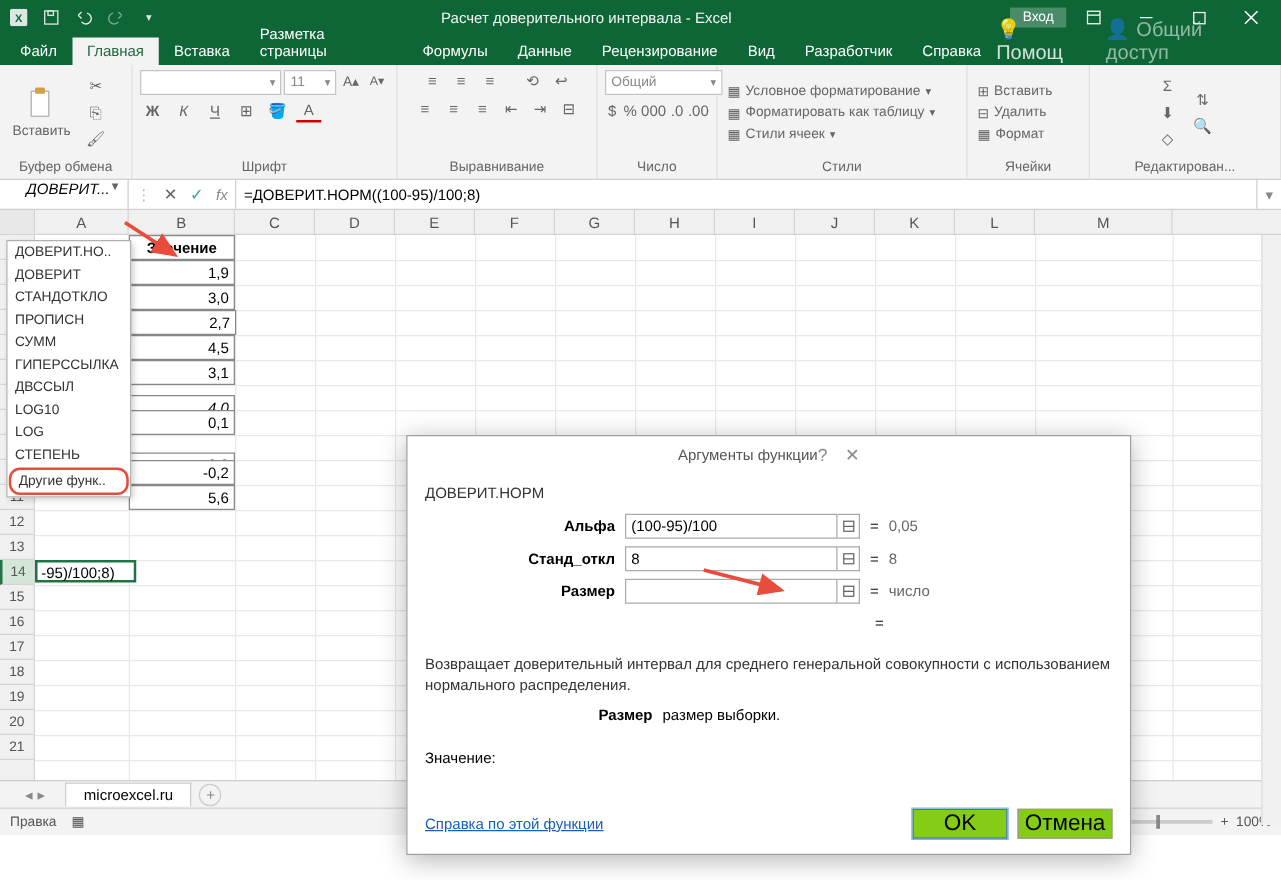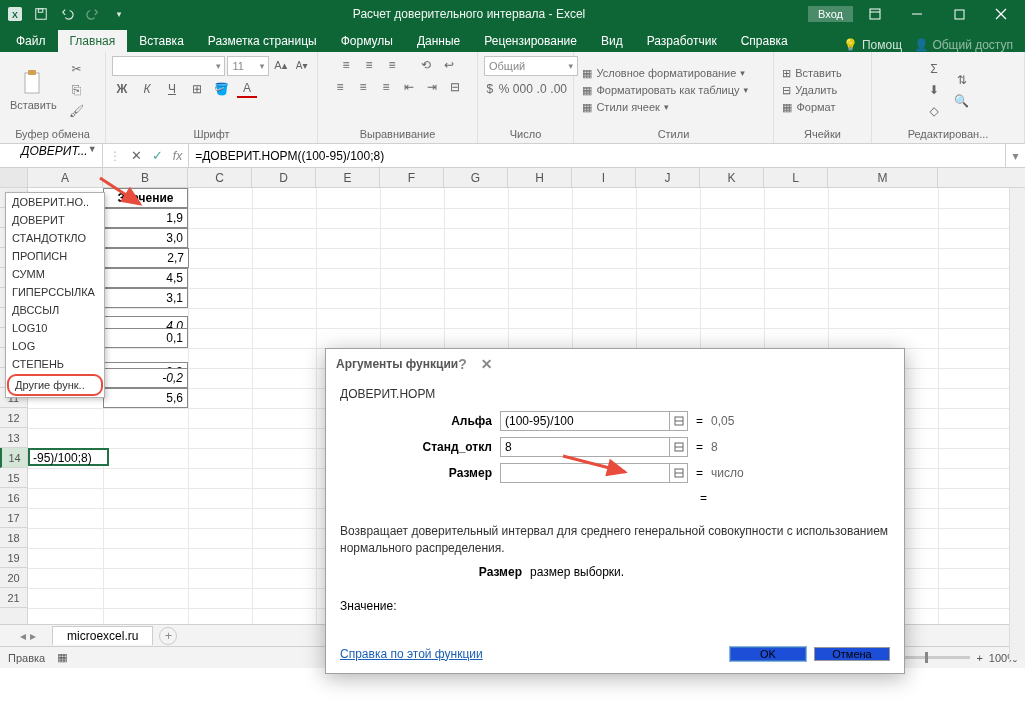--- a/index.html
+++ b/index.html
@@ -14,21 +14,21 @@
 .tb-right { display: flex; align-items: center; gap: 2px; }
 .tb-signin { padding: 2px 10px; background: rgba(255,255,255,.25); font-size: 11px; }
 .win-btn { width: 40px; height: 26px; display: flex; align-items: center; justify-content: center; }
 
 
 .ribbon-tabs { height: 24px; background: #0e6637; display: flex; align-items: flex-end; padding-left: 4px; }
 .rtab { padding: 4px 12px; color: #fff; font-size: 12px; cursor: pointer; }
 .rtab.active { background: #f3f3f3; color: #206a3c; }
 .rtab.file { background: transparent; }
 .rtab-spacer { flex: 1; }
-.rtab-help { display: flex; align-items: center; gap: 12px; color: #fff; padding-right: 12px; font-size: 12px; }
+.rtab-help { display: flex; align-items: center; gap: 12px; color: #fff; padding-right: 12px; font-size: 16px; }
 .rtab-help span { opacity: .9; }
 
 
 .ribbon { height: 92px; background: #f3f3f3; border-bottom: 1px solid #d0d0d0; display: flex; }
 .rgroup { border-right: 1px solid #e0e0e0; display: flex; flex-direction: column; }
 .rg-body { flex: 1; display: flex; align-items: center; padding: 4px 6px; gap: 4px; }
 .rg-label { text-align: center; font-size: 11px; color: #666; padding-bottom: 3px; }
 .rbig { display: flex; flex-direction: column; align-items: center; gap: 2px; color: #666; font-size: 11px; padding: 0 4px; }
 .rbig .ic { width: 28px; height: 28px; display: flex; align-items: center; justify-content: center; }
 .rstack { display: flex; flex-direction: column; gap: 3px; padding: 2px; }
@@ -68,38 +68,38 @@
 .gl-v { position: absolute; top: 0; bottom: 0; width: 1px; background: #e8e8e8; }
 .gl-h { position: absolute; left: 0; right: 0; height: 1px; background: #e8e8e8; }
 
 
 .fn-dropdown { position: absolute; left: 5px; top: 192px; width: 100px; background: #fff; border: 1px solid #b0b0b0; box-shadow: 2px 2px 5px rgba(0,0,0,.2); z-index: 10; }
 .fn-item { padding: 3px 6px; font-size: 11px; color: #333; white-space: nowrap; overflow: hidden; }
 .fn-item.more { border: 2px solid #e74c3c; border-radius: 9px; margin: 1px; }
 
 
 .dlg-overlay { position: absolute; left: 325px; top: 348px; width: 580px; background: #fff; border: 1px solid #a0a0a0; box-shadow: 0 4px 20px rgba(0,0,0,.3); z-index: 20; font-size: 12px; }
-.dlg-title { height: 30px; display: flex; align-items: center; padding: 0 10px; color: #555; justify-content: flex-start; font-weight: bold; }
+.dlg-title { height: 30px; display: flex; align-items: center; padding: 0 10px; color: #555; justify-content: center; }
 .dlg-title-btns { display: flex; gap: 14px; color: #888; font-size: 14px; }
 .dlg-body { padding: 8px 14px 12px; }
 .dlg-fn { font-weight: normal; color: #333; margin-bottom: 10px; }
 .arg-row { display: flex; align-items: center; margin-bottom: 6px; }
 .arg-lbl { width: 160px; text-align: right; font-weight: bold; padding-right: 8px; }
 .arg-inp { width: 170px; height: 20px; border: 1px solid #aaa; padding: 0 4px; font-size: 12px; }
 .arg-ref { width: 18px; height: 20px; border: 1px solid #aaa; border-left: none; display: flex; align-items: center; justify-content: center; }
 .arg-eq { padding: 0 8px; }
 .arg-val { color: #666; }
 .dlg-desc { margin: 18px 0 8px; color: #333; line-height: 1.4; }
 .dlg-argdesc { display: flex; margin-bottom: 20px; }
 .dlg-argdesc .al { width: 190px; text-align: right; font-weight: bold; padding-right: 8px; }
 .dlg-result { margin-bottom: 14px; }
 .dlg-footer { display: flex; align-items: center; padding: 8px 14px 12px; border-top: 0; }
 .dlg-link { color: #1a5fb4; text-decoration: underline; cursor: pointer; }
 .dlg-btns { margin-left: auto; display: flex; gap: 8px; }
-.dlg-btn { width: 76px; height: 14px; border: 1px solid #999; background: #1d4ed8; font-size: 11px; }
+.dlg-btn { width: 76px; height: 24px; border: 1px solid #999; background: #84cc16; font-size: 18px; }
 .dlg-btn.primary { border: 1px solid #3a77c0; outline: 1px solid #88b4e4; }
 
 
 .sheet-tabs { height: 22px; border-top: 1px solid #d0d0d0; display: flex; align-items: center; background: #f3f3f3; padding-left: 20px; gap: 6px; font-size: 12px; }
 .st-nav { display: flex; gap: 4px; color: #888; margin-right: 10px; }
 .st-tab { padding: 2px 14px; background: #fff; border: 1px solid #ccc; border-bottom: none; }
 .st-add { width: 18px; height: 18px; border: 1px solid #ccc; border-radius: 50%; display: flex; align-items: center; justify-content: center; color: #888; }
 
 
 .statusbar { height: 22px; background: #f3f3f3; border-top: 1px solid #d0d0d0; display: flex; align-items: center; padding: 0 8px; font-size: 11px; color: #555; }
@@ -426,21 +426,21 @@
       </div>
   <div class="cell hdr" style="left: 75px; top: 0px; width: 85px;">Значение</div>
       <div class="cell data" style="left: 75px; top: 20px; width: 85px;">1,9</div>
       <div class="cell data" style="left: 75px; top: 40px; width: 85px;">3,0</div>
       <div class="cell data" style="left: 76px; top: 60px; width: 85px;">2,7</div>
       <div class="cell data" style="left: 75px; top: 80px; width: 85px;">4,5</div>
       <div class="cell data" style="left: 75px; top: 100px; width: 85px;">3,1</div>
       <div class="cell data" style="left: 75px; top: 128px; width: 85px; font-style: italic;">4,0</div>
       <div class="cell data" style="left: 75px; top: 140px; width: 85px;">0,1</div>
       <div class="cell data" style="left: 75px; top: 160px; width: 85px; margin-top: 14px;">2,3</div>
-      <div class="cell data" style="left: 75px; top: 180px; width: 85px; font-style: italic;">-0,2</div>
+      <div class="cell data" style="left: 75px; top: 180px; width: 85px;">-0,2</div>
       <div class="cell data" style="left: 75px; top: 200px; width: 85px;">5,6</div>
       <div class="editing-cell" style="left: 0px; top: 260px; width: 81px; height: 18px;">-95)/100;8)</div>
     </div>
 </div>
 
 <div class="fn-dropdown" id="fnlist">
     <div class="fn-item">ДОВЕРИТ.НО..</div>
     <div class="fn-item">ДОВЕРИТ</div>
     <div class="fn-item">СТАНДОТКЛО</div>
     <div class="fn-item">ПРОПИСН</div>

